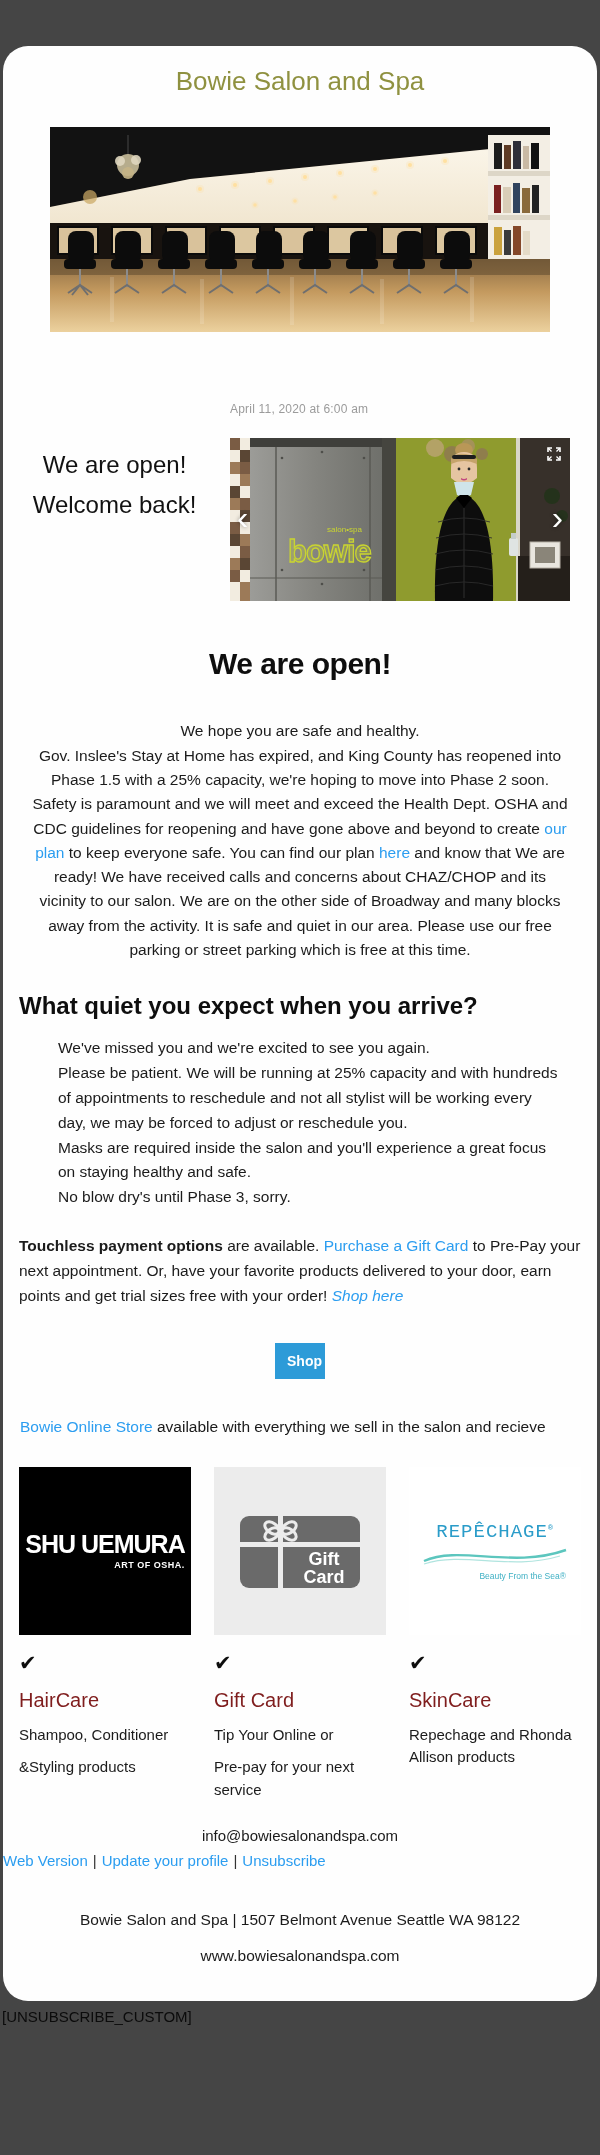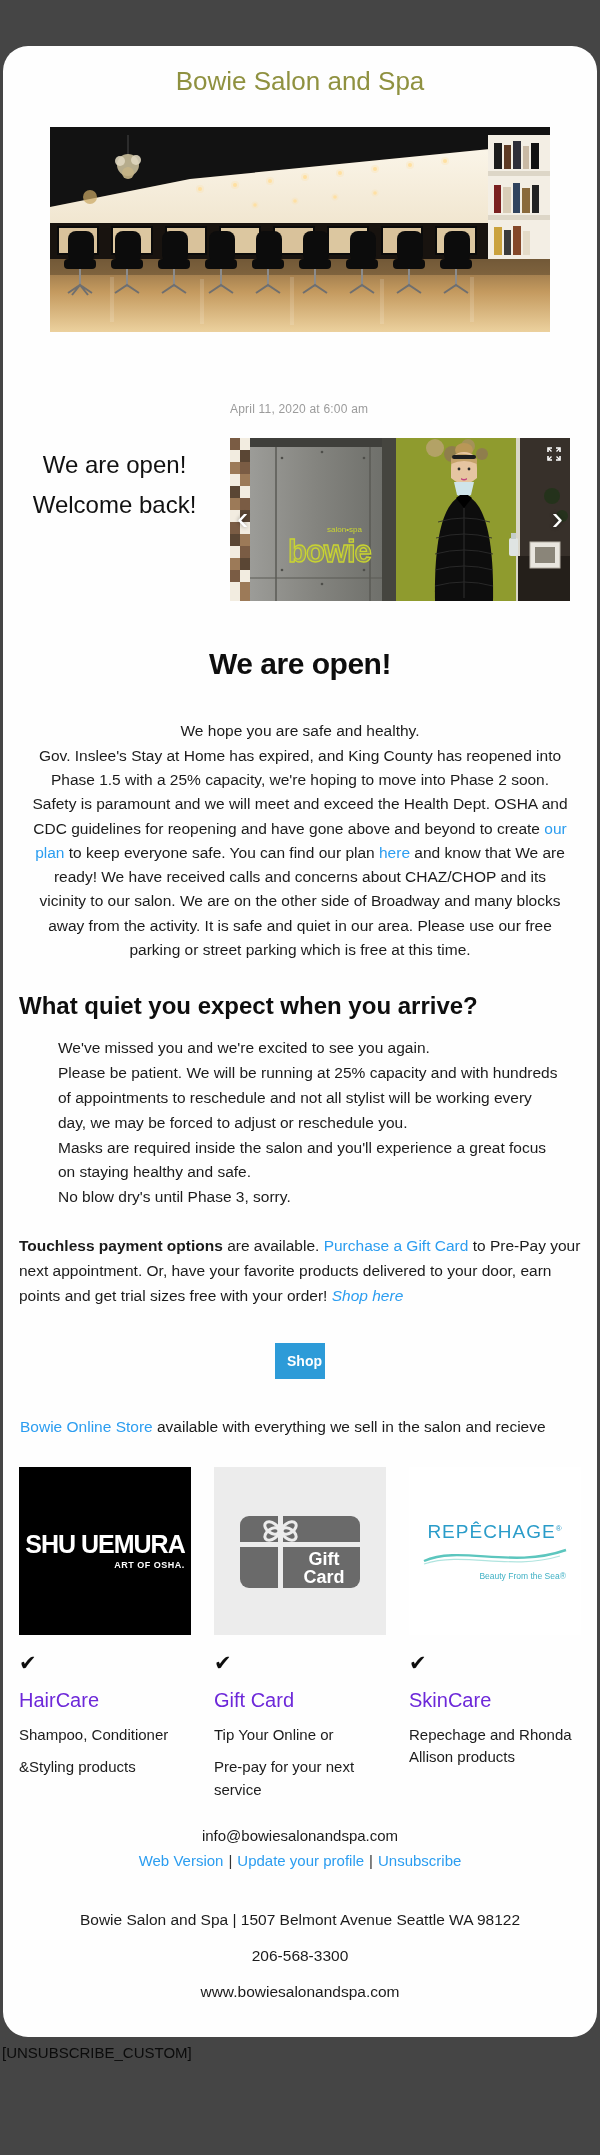--- a/index.html
+++ b/index.html
@@ -155,21 +155,21 @@
     cursor:pointer;
   }
   .box-shu{background:#000000;}
   .box-gift{background:#ececec;}
   .box-rep{background:#ffffff;}
   .shu-inner{color:#ffffff;text-align:center;}
   .shu-name{font-size:25px;font-weight:bold;letter-spacing:-1px;line-height:1;}
   .shu-sub{font-size:9px;font-weight:bold;letter-spacing:.5px;text-align:right;margin-top:3px;}
   .rep-inner{text-align:center;}
   .rep-name{
-    font-family:Liberation Sans, sans-serif;
+    font-family:Liberation Mono, monospace;
     color:#2a9cc9;
     font-size:19px;
     letter-spacing:1px;
     white-space:nowrap;
   }
   .rep-name sup{font-size:8px;}
   .rep-tag{
     font-size:8.5px;
     color:#3fb0c4;
     margin-top:0px;
@@ -178,39 +178,38 @@
   }
   .check{
     margin-top:16px;
     font-size:21px;
     color:#0d0d0d;
   }
   .product-title{
     margin:14px 0 0 0;
     font-size:20px;
     font-weight:400;
-    color:#6d28d9;
+    color:#7f1d1d;
   }
   .product-desc{
     margin:12px 0 0 0;
     font-size:15px;
     line-height:1.5;
     color:#1b1b1b;
   }
   .product-desc + .product-desc{margin-top:10px;}
   .product-desc:empty{display:none;}
   
   .footer-email{
     margin-top:26px;
     text-align:center;
     font-size:15px;
   }
   .footer-links{
     margin-top:8px;
-    text-align:center;
     font-size:15px;
   }
   .footer-links .sep{color:#333;margin:0 5px;}
   .footer-address{
     margin-top:42px;
     text-align:center;
     font-size:15.5px;
   }
   .footer-phone{
     margin-top:18px;
@@ -595,20 +594,19 @@
         <p class="product-desc">Repechage and Rhonda Allison products</p>
 
       </div>
     </div>
 
     <div class="footer-email">info@bowiesalonandspa.com</div>
     <div class="footer-links">
       <a class="link">Web Version</a><span class="sep">|</span><a class="link">Update your profile</a><span class="sep">|</span><a class="link">Unsubscribe</a>
     </div>
     <div class="footer-address">Bowie Salon and Spa | 1507 Belmont Avenue Seattle WA 98122</div>
-    <div class="footer-phone">206-568-3300</div>
     <div class="footer-site">www.bowiesalonandspa.com</div>
   </div>
 
   <div class="bottom-bar">
     <span>[UNSUBSCRIBE_CUSTOM]</span>
   </div>
 </div>
 
 </body></html>

